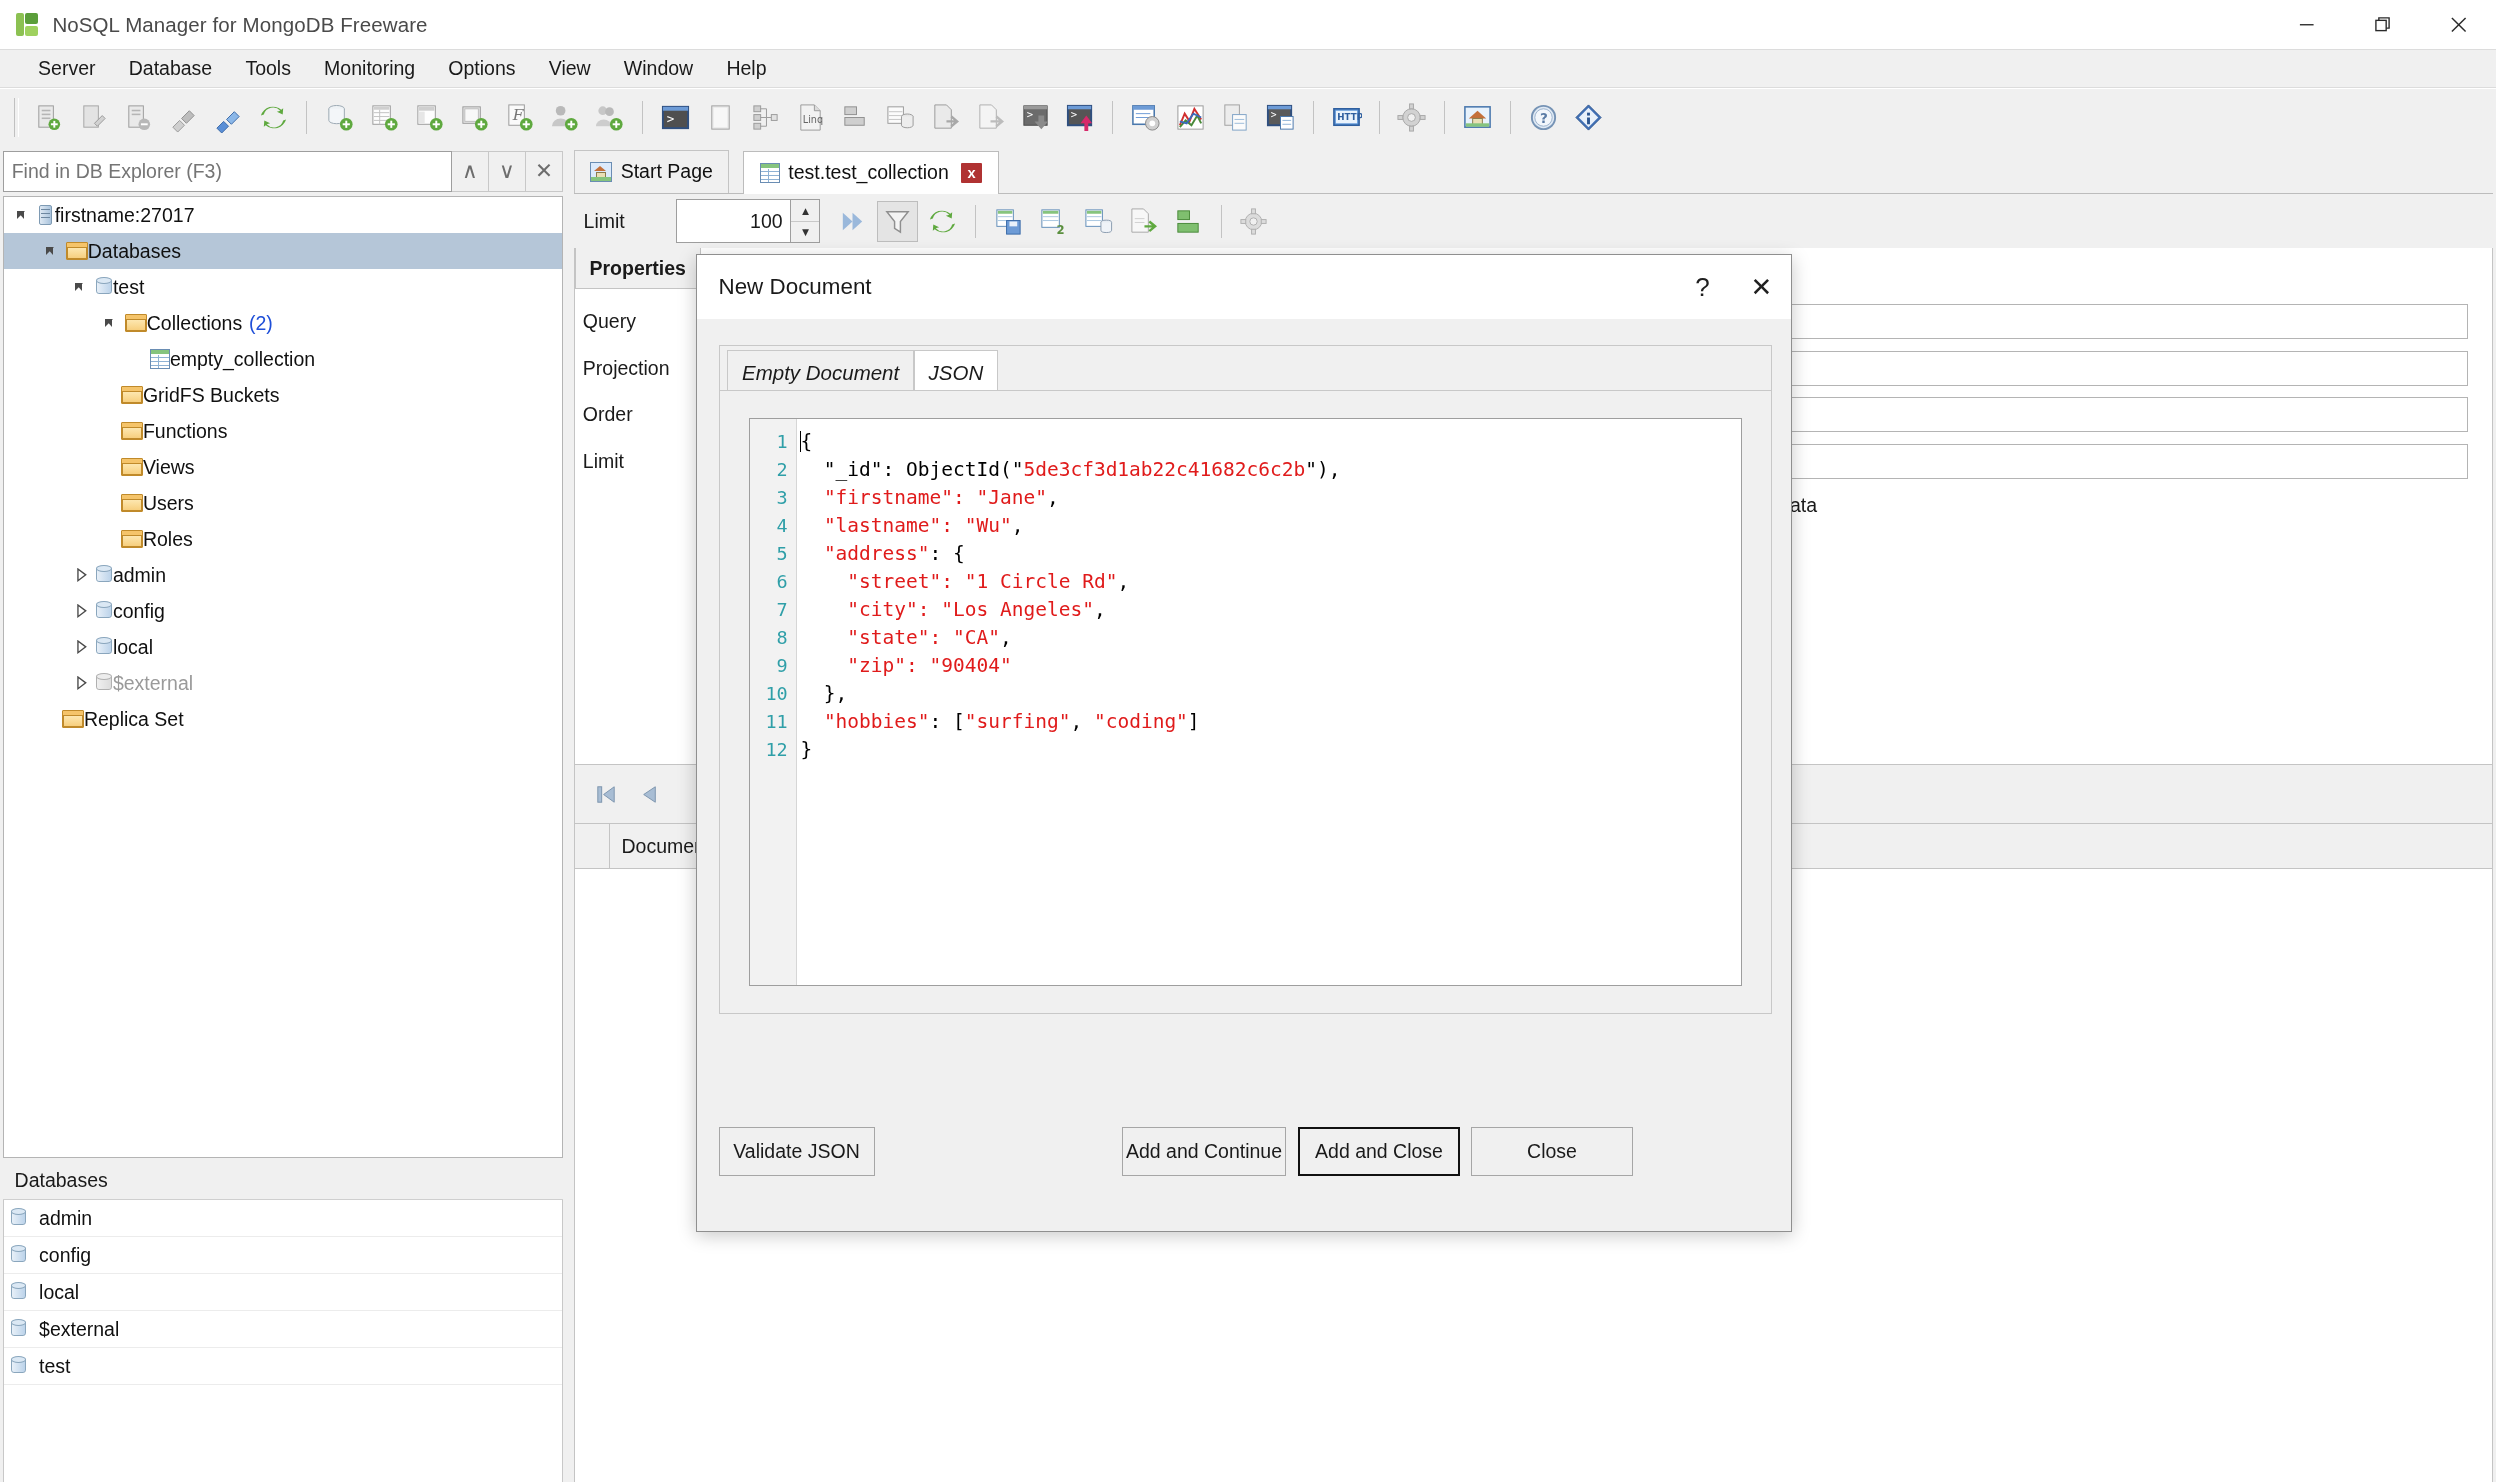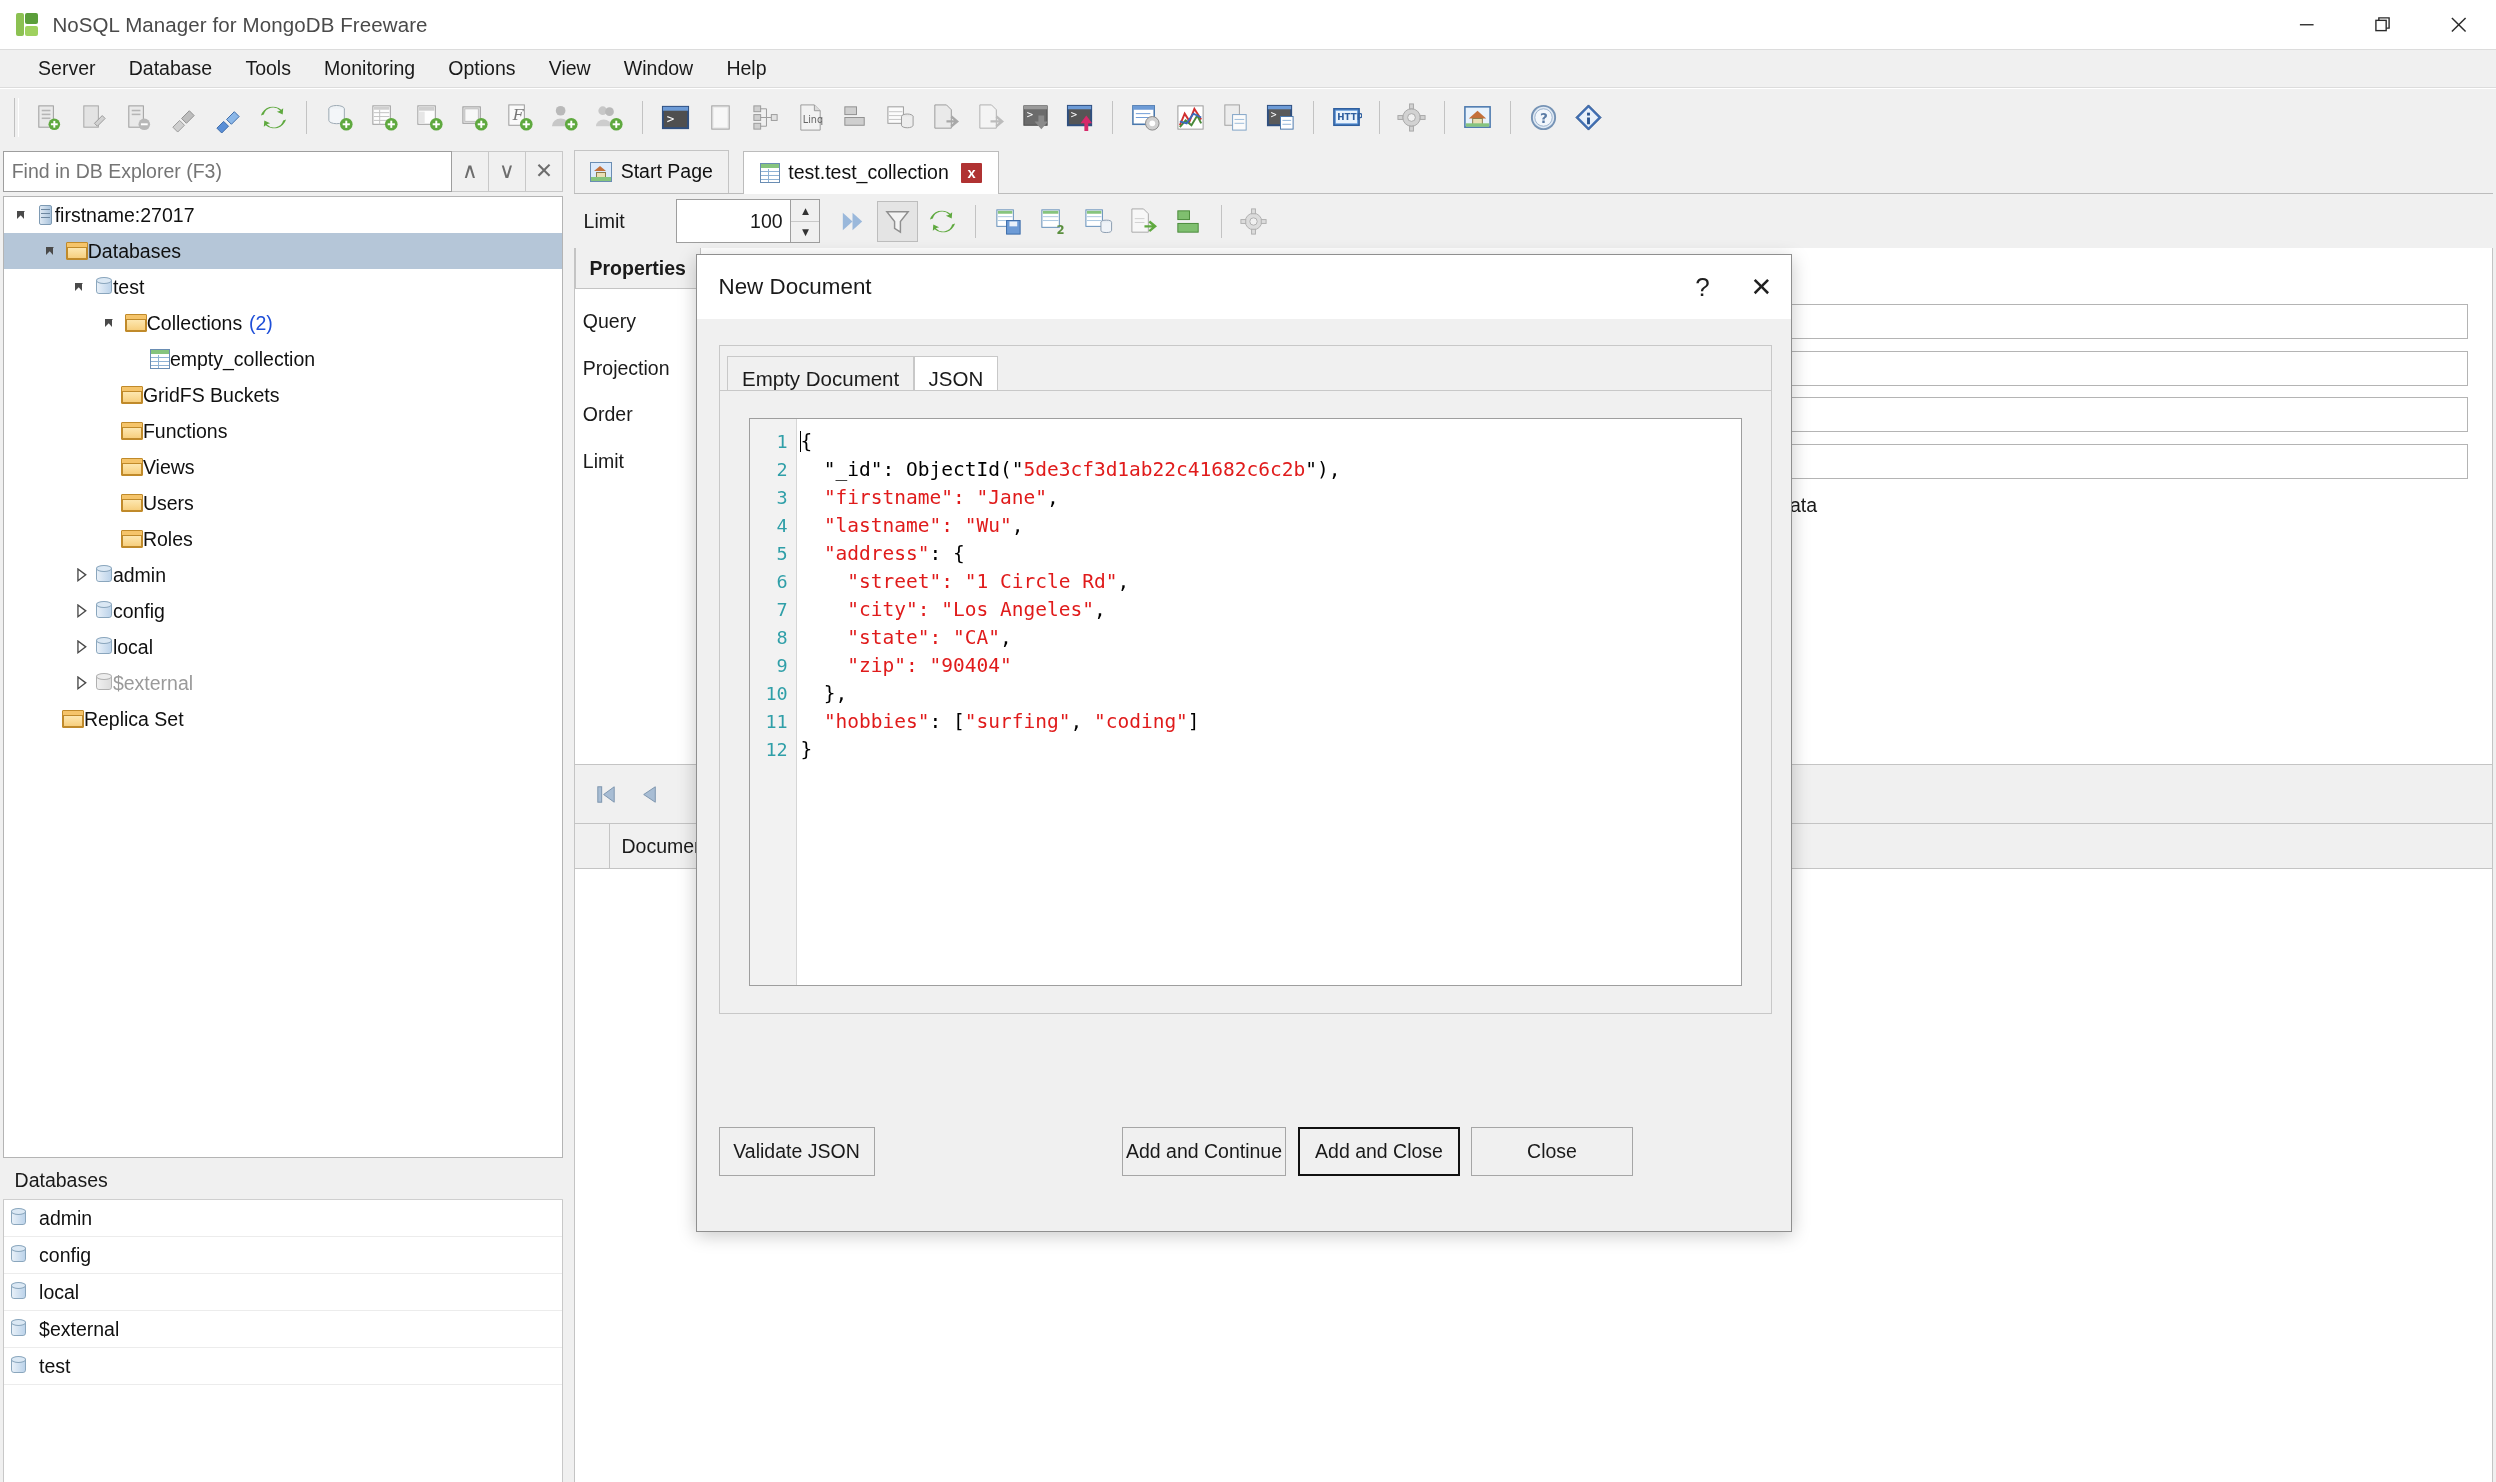--- a/index.html
+++ b/index.html
@@ -262,21 +262,21 @@
     position:absolute; left:21.5px; top:90px; width:1053px; height:59px;
   }
   #dlg-tabstrip {
     position:absolute; left:0; top:0; width:1053px; height:47px;
     background:#f0f0f0; border:1px solid #c8c8c8;
     display:flex; align-items:flex-end; padding-left:7.8px;
   }
   .dtab {
     height:45px; padding:0 13.7px; display:flex; align-items:center;
     font-size:20.5px; color:#1a1a1a; background:#f0f0f0;
-    border:1px solid #c8c8c8; border-bottom:none; position:relative; top:10px;
+    border:1px solid #c8c8c8; border-bottom:none; position:relative; top:4px;font-style:italic;
   }
   .dtab.active { background:#ffffff; border-color:#c8c8c8; }
   #dlg-body {
     position:absolute; left:21.5px; top:135px; width:1053px; height:624px;
     background:#f0f0f0; border:1px solid #c8c8c8;
   }
   #editor {
     position:absolute; left:29px; top:27px; width:993px; height:568px;
     background:#ffffff; border:1px solid #9e9e9e; overflow:hidden;
     display:flex;

